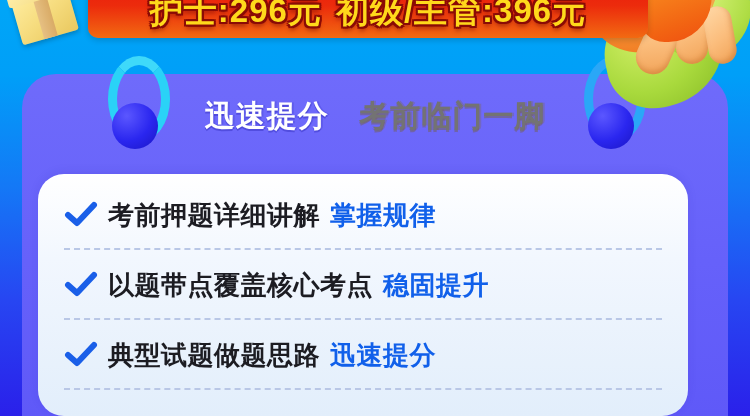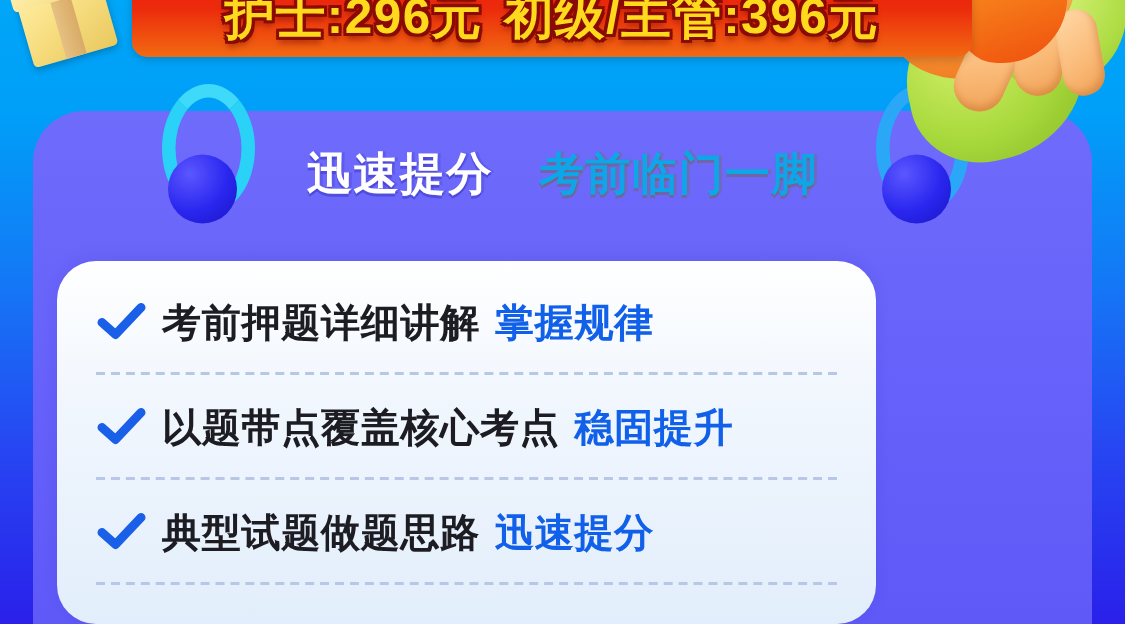--- a/index.html
+++ b/index.html
@@ -211,31 +211,31 @@
     white-space: nowrap;
     font-size: 30px;
     font-weight: bold;
     letter-spacing: 1px;
   }
   .headline .white {
     color: #ffffff;
     text-shadow: 0 2px 0 rgba(60,55,200,0.55), 2px 0 0 rgba(70,65,210,0.35);
   }
   .headline .yellow {
-    color: #0ea5e9;
+    color: #737373;
     text-shadow: 0 2px 0 rgba(120,95,10,0.35), 2px 0 0 rgba(130,105,15,0.25);
   }
   .headline .sp { display: inline-block; width: 12px; }
 
   
   .card {
     position: absolute;
     left: 38px;
     top: 174px;
-    width: 546px;
+    width: 650px;
     height: 242px;
     background: linear-gradient(180deg, #ffffff 0%, #f2f7fe 35%, #e2eefb 100%);
     border-radius: 26px;
     box-shadow: 0 -2px 10px rgba(40,30,160,0.10);
   }
 
   .rows {
     position: absolute;
     left: 0; top: 0; right: 0; bottom: 0;
     display: flex;

